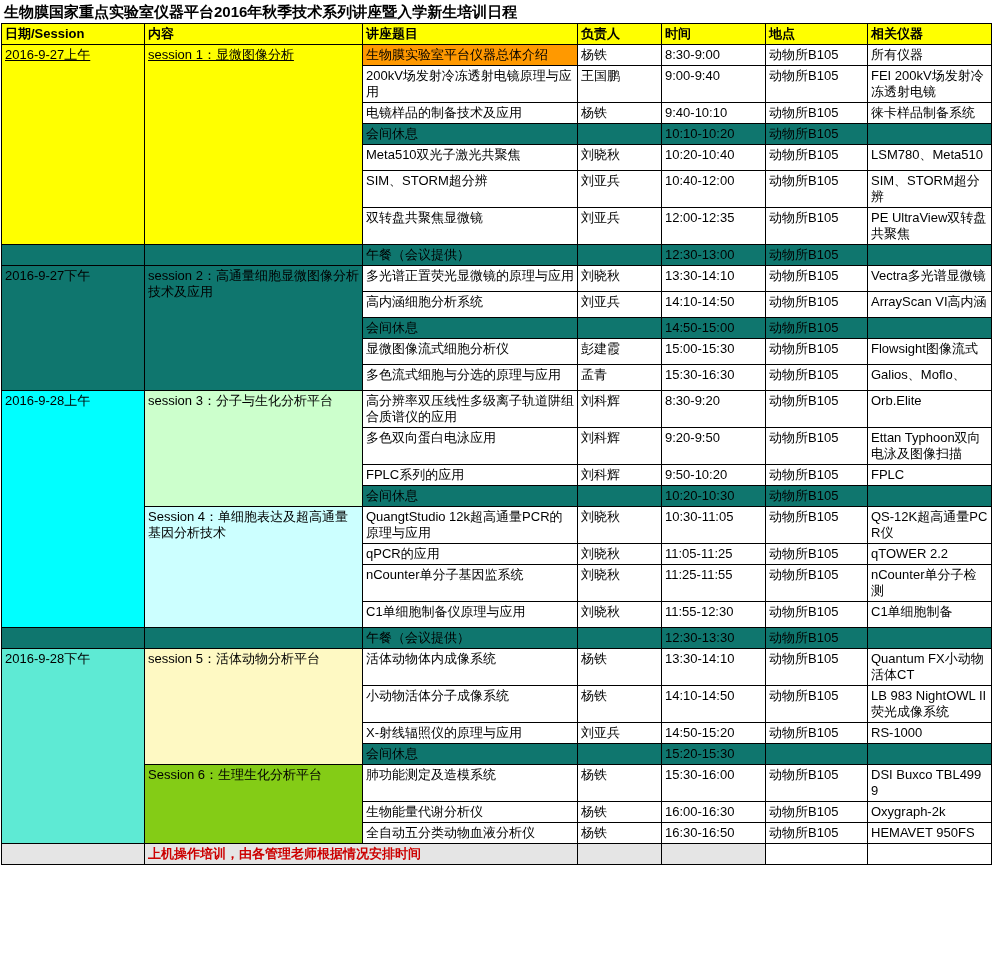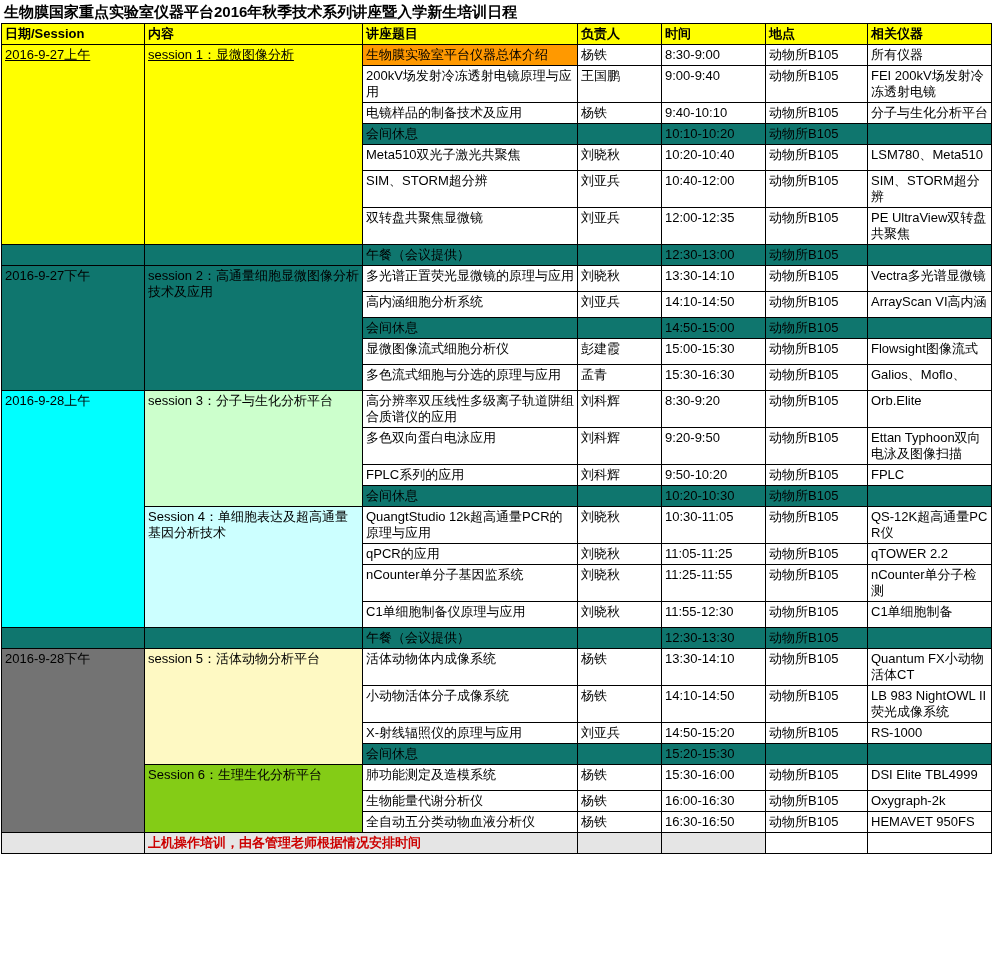--- a/index.html
+++ b/index.html
@@ -56,21 +56,21 @@
   col.c3 { width: 84px; }
   col.c4 { width: 104px; }
   col.c5 { width: 102px; }
   col.c6 { width: 124px; }
 
   .yellow { background: #ffff00; text-decoration: underline; }
   .green  { background: #0f766e; }
   .greenlt{ background: #ccffcc; }
   .cyan   { background: #00ffff; }
   .cyanlt { background: #ccffff; }
-  .pink   { background: #737373; }
+  .pink   { background: #5eead4; }
   .violet { background: #84cc16; }
   .orange { background: #ff9900; }
   .peach  { background: #e5e5e5; }
   .lilac  { background: #fef9c3; }
   .white  { background: #ffffff; }
 
   .mono {
     font-family: "DejaVu Sans Mono", "Liberation Mono", monospace;
     font-size: 12.5px;
     line-height: 16px;
@@ -140,21 +140,21 @@
         <td class="white">王国鹏</td>
         <td class="white">9:00-9:40</td>
         <td class="white">动物所B105</td>
         <td class="white mono">FEI 200kV场发射冷冻透射电镜</td>
       </tr>
       <tr>
         <td class="white">电镜样品的制备技术及应用</td>
         <td class="white">杨铁</td>
         <td class="white">9:40-10:10</td>
         <td class="white">动物所B105</td>
-        <td class="white mono">分子与生化分析平台</td>
+        <td class="white mono">徕卡样品制备系统</td>
       </tr>
       <tr>
         <td class="green">会间休息</td>
         <td class="green"></td>
         <td class="green">10:10-10:20</td>
         <td class="green">动物所B105</td>
         <td class="green"></td>
       </tr>
       <tr class="tallrow">
         <td class="white">Meta510双光子激光共聚焦</td>
@@ -325,21 +325,21 @@
         <td class="green">15:20-15:30</td>
         <td class="green"></td>
         <td class="green"></td>
       </tr>
       <tr class="tallrow">
         <td class="violet sessname" rowspan="3">Session 6：生理生化分析平台</td>
         <td class="white">肺功能测定及造模系统</td>
         <td class="white">杨铁</td>
         <td class="white">15:30-16:00</td>
         <td class="white">动物所B105</td>
-        <td class="white mono">DSI Elite TBL4999</td>
+        <td class="white mono">DSI Buxco TBL4999</td>
       </tr>
       <tr>
         <td class="white">生物能量代谢分析仪</td>
         <td class="white">杨铁</td>
         <td class="white">16:00-16:30</td>
         <td class="white">动物所B105</td>
         <td class="white mono">Oxygraph-2k</td>
       </tr>
       <tr>
         <td class="white">全自动五分类动物血液分析仪</td>

